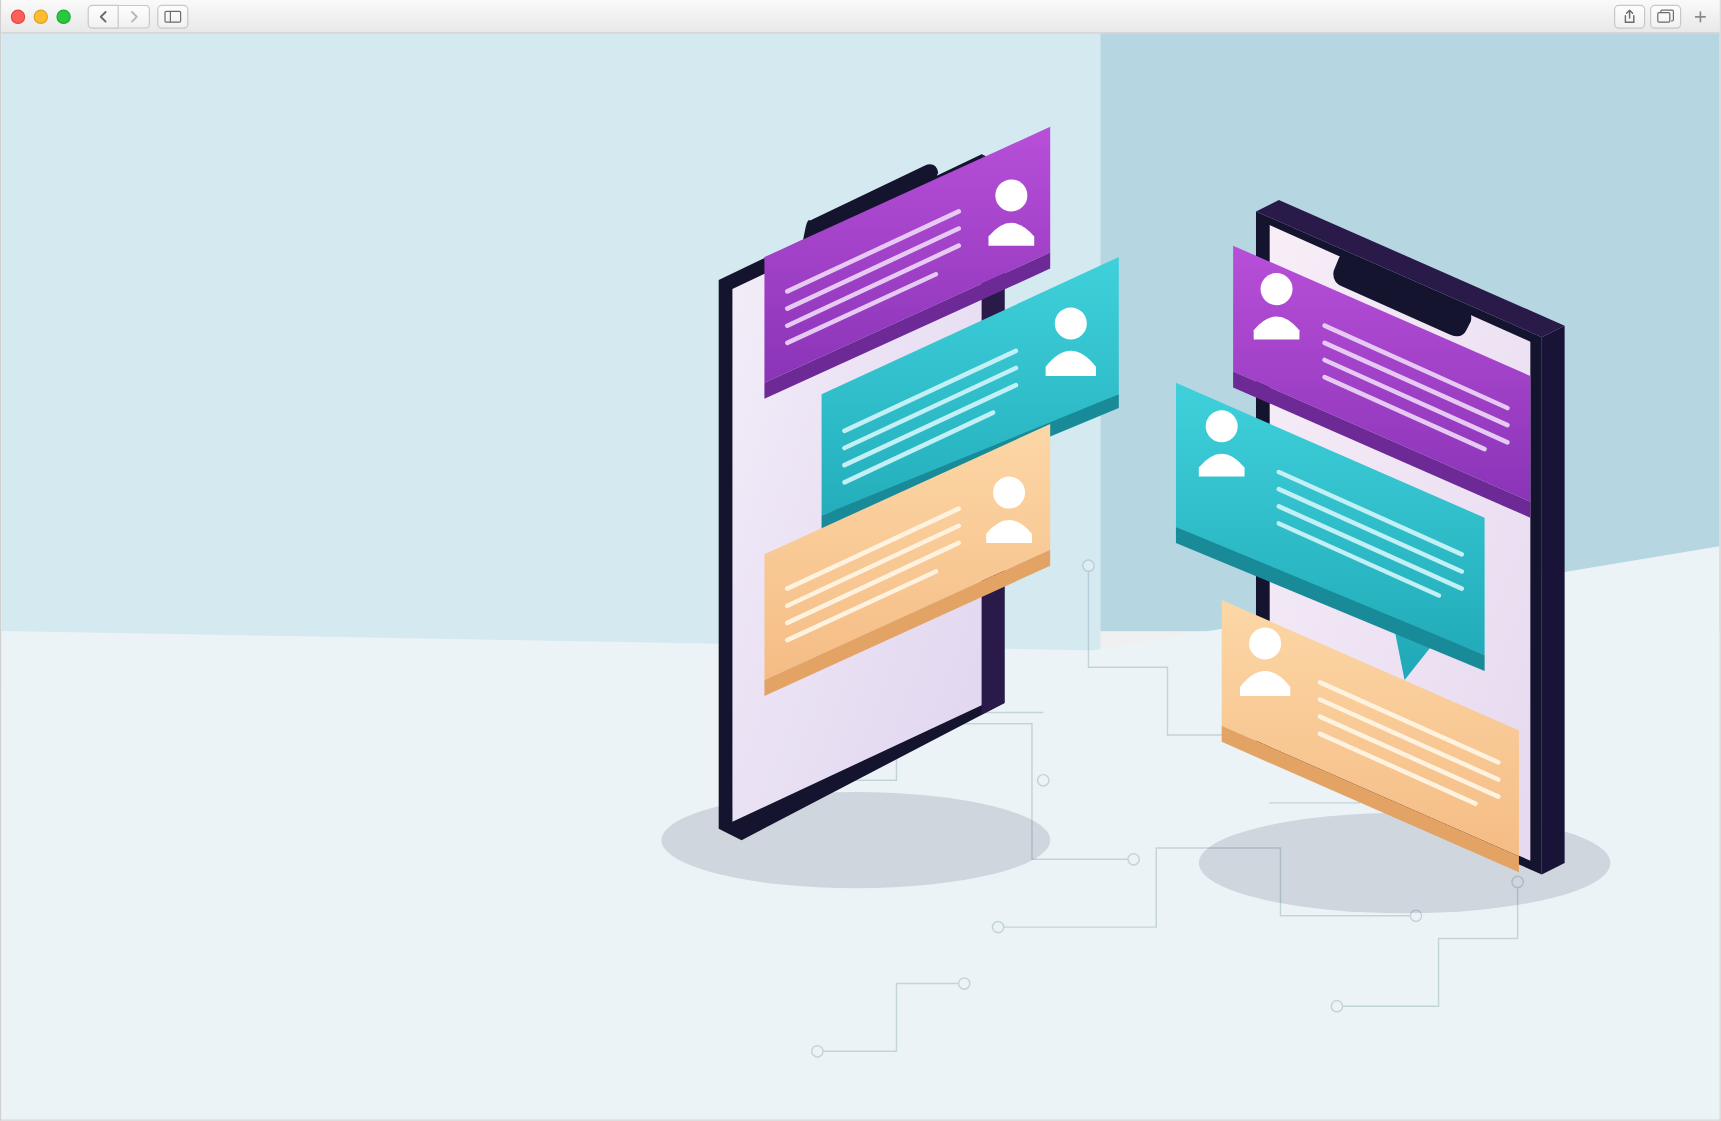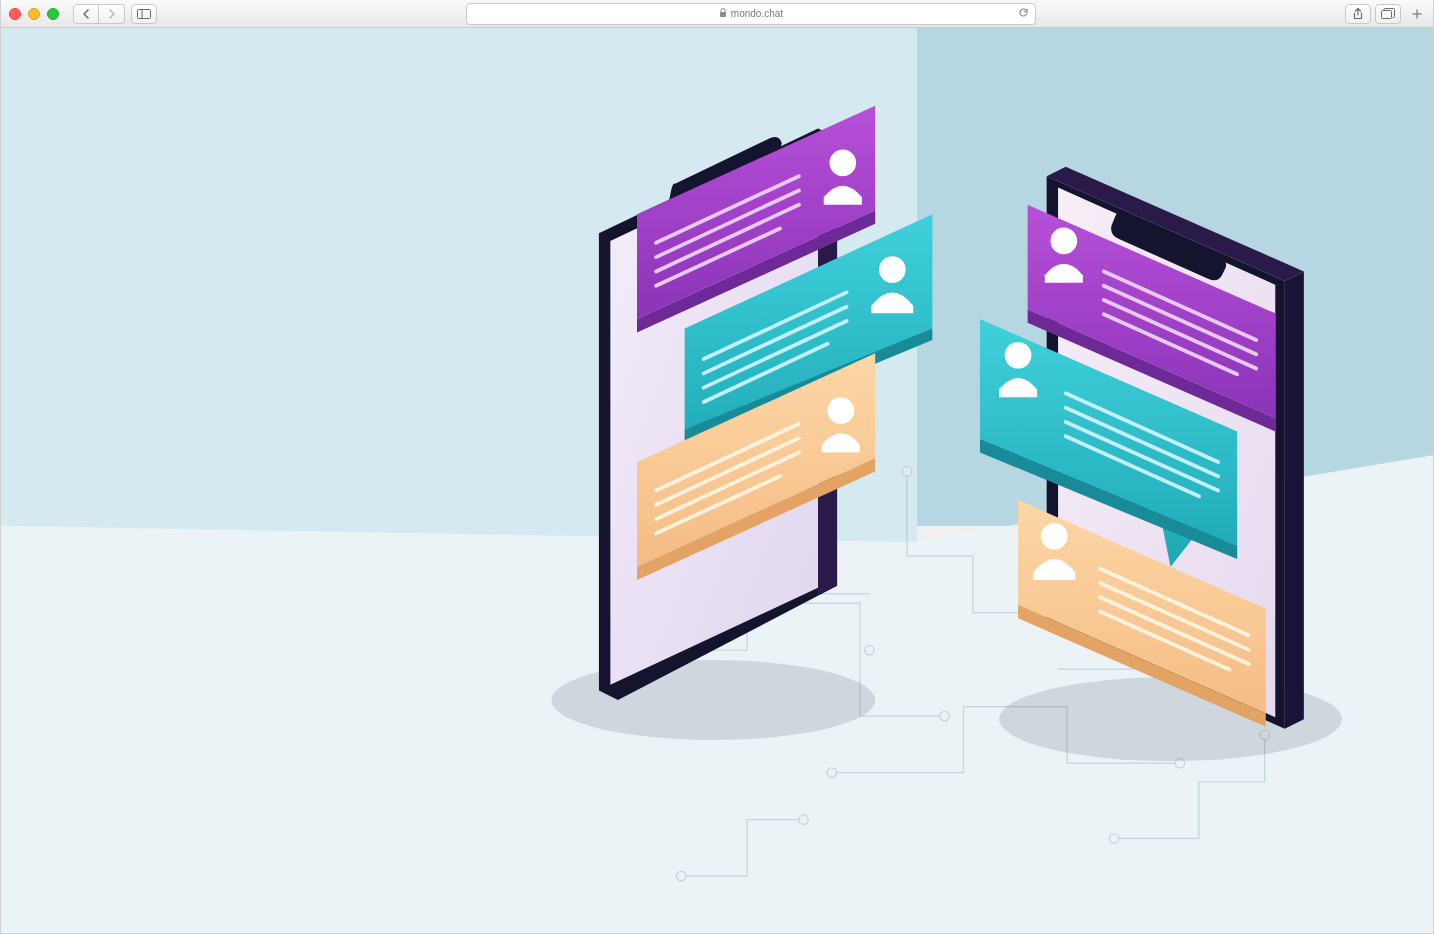--- a/index.html
+++ b/index.html
@@ -53,35 +53,20 @@
           </svg>
       </div>
     </div>
     <div class="nav-btn">
       <svg width="14" height="10" viewBox="0 0 14 10">
           <rect x="0.5" y="0.5" width="13" height="9" rx="1" fill="none" stroke="#6b6b6b" stroke-width="1"></rect>
           <line x1="5" y1="0.5" x2="5" y2="9.5" stroke="#6b6b6b" stroke-width="1"></line>
         </svg>
     </div>
     <div class="spacer"></div>
-    <div class="addr">
-      <span class="lock">
-        <svg width="8" height="9" viewBox="0 0 8 9">
-            <rect x="1" y="4" width="6" height="5" rx="1" fill="#8a8a8a"></rect>
-            <path d="M2 4V2.5a2 2 0 014 0V4" fill="none" stroke="#8a8a8a" stroke-width="1"></path>
-          </svg>
-      </span>
-      <span>mondo.chat</span>
-      <span class="refresh">
-        <svg width="11" height="11" viewBox="0 0 11 11">
-            <path d="M9 5.5A3.5 3.5 0 112 5.5a3.5 3.5 0 016.9-.8" fill="none" stroke="#8a8a8a" stroke-width="1.1" stroke-linecap="round"></path>
-            <path d="M9 2v2.7H6.3" fill="none" stroke="#8a8a8a" stroke-width="1.1" stroke-linecap="round" stroke-linejoin="round"></path>
-          </svg>
-      </span>
-    </div>
     <div class="spacer"></div>
     <div class="right-btns">
       <div class="nav-btn">
         <svg width="12" height="12" viewBox="0 0 12 12">
             <path d="M6 1v6M3.5 3L6 .5 8.5 3" fill="none" stroke="#6b6b6b" stroke-width="1.2" stroke-linecap="round" stroke-linejoin="round"></path>
             <path d="M2.5 5v5.5h7V5" fill="none" stroke="#6b6b6b" stroke-width="1.2" stroke-linecap="round"></path>
           </svg>
       </div>
       <div class="nav-btn">
         <svg width="14" height="11" viewBox="0 0 14 11">

